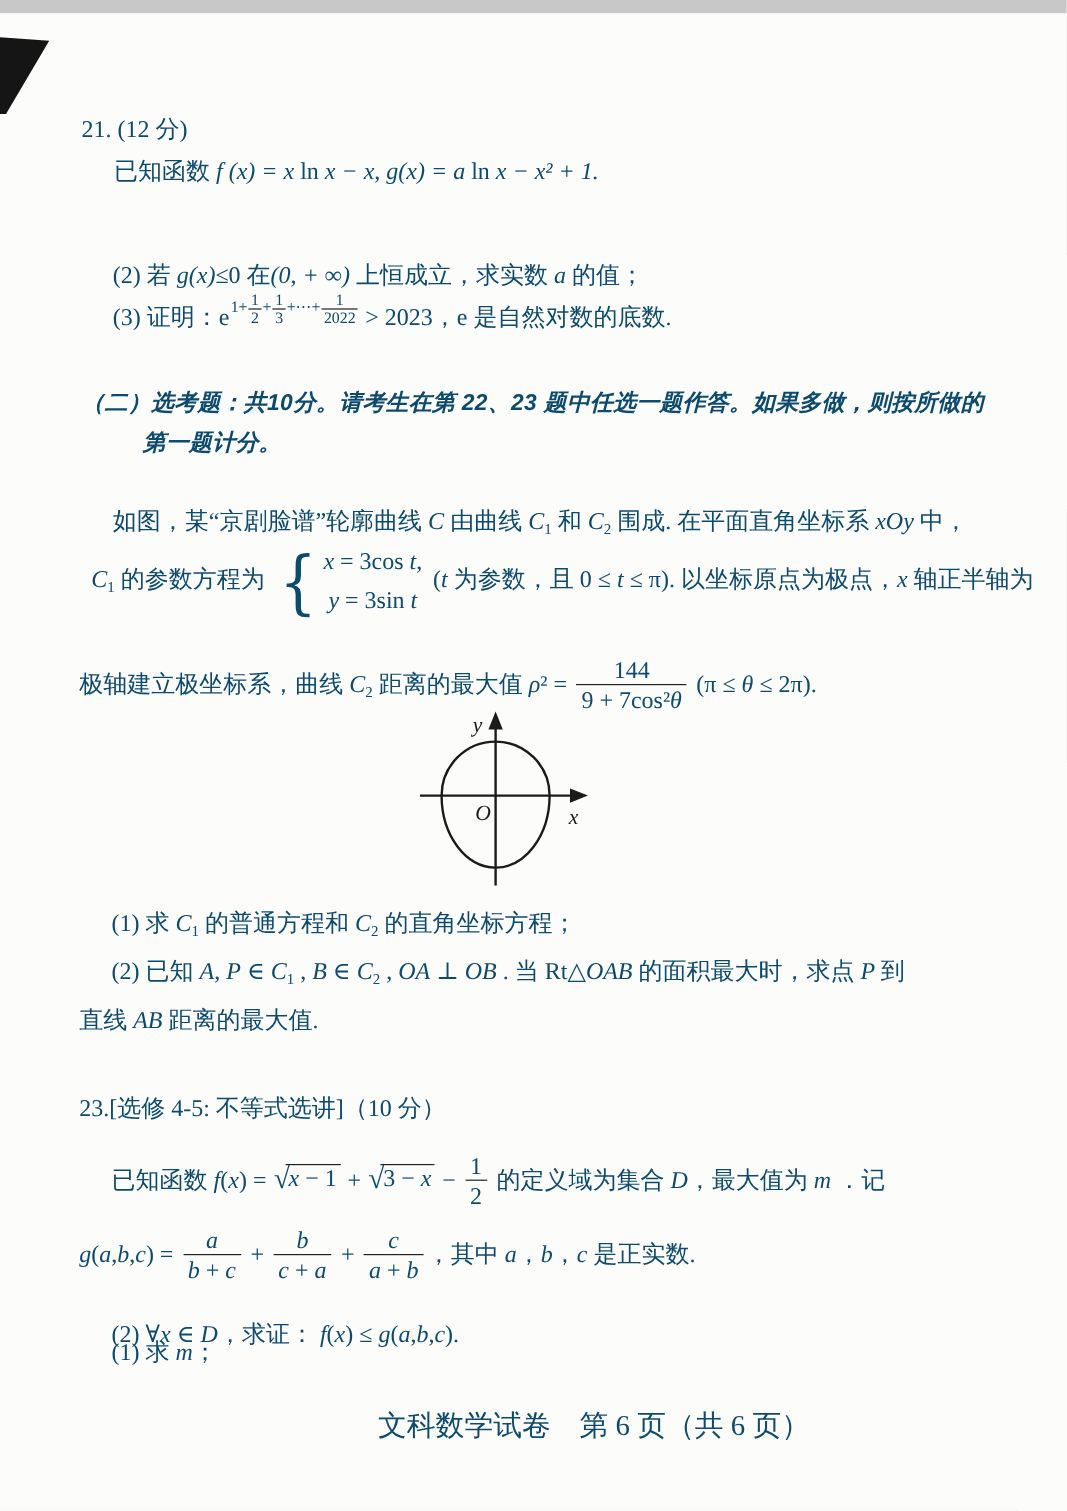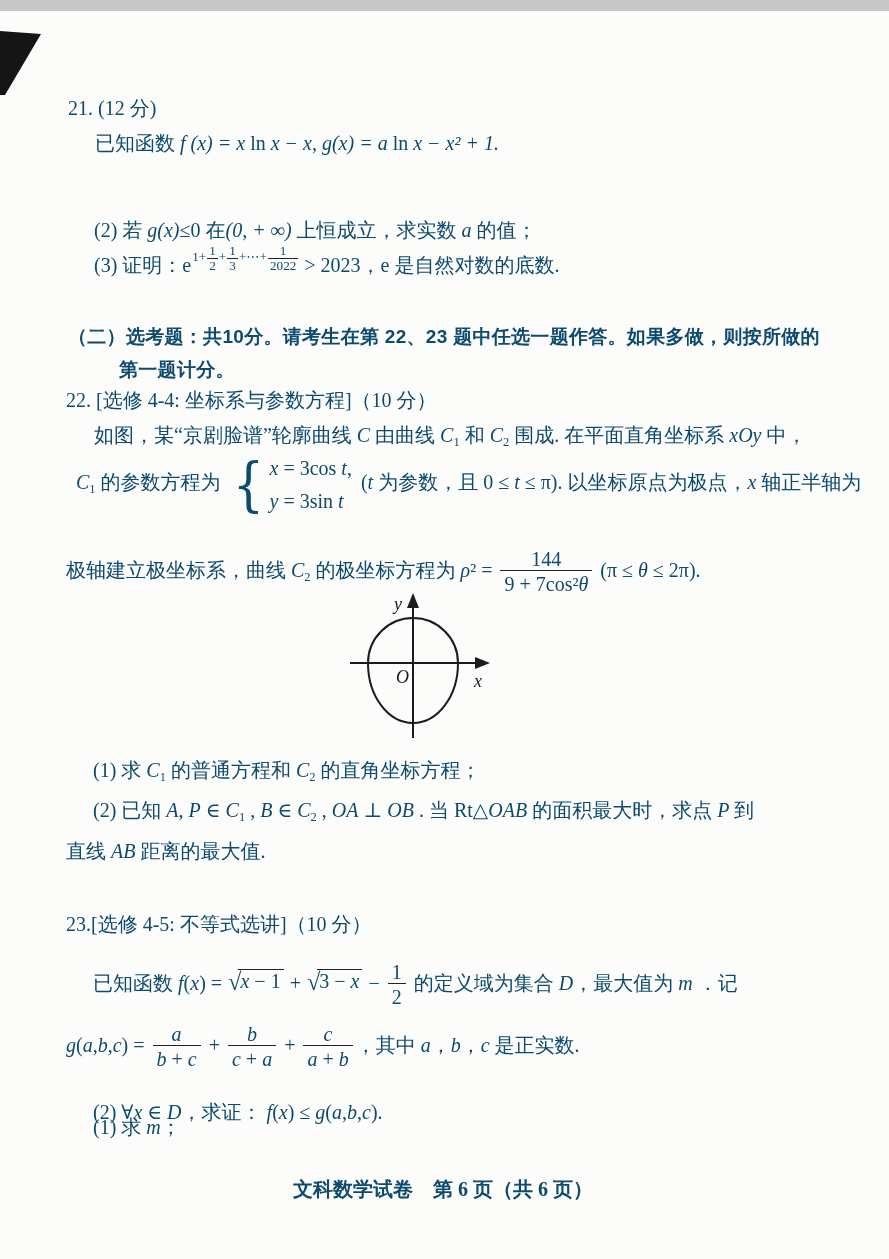--- a/index.html
+++ b/index.html
@@ -5,37 +5,37 @@
   html,body{margin:0;padding:0;background:#e8e8e8;}
   .page{position:relative;width:889px;height:1259px;background:#fcfcfb;overflow:hidden;
         font-family:"Liberation Serif","DejaVu Serif",serif;color:#0c4a6e;}
   .strip{position:absolute;top:0;left:0;width:100%;height:11px;}
   .corner{position:absolute;top:28px;left:0;}
   .ln{position:absolute;white-space:nowrap;font-size:20px;line-height:26px;}
   .sg{display:inline;}
   .sg.cn{font-family:"Liberation Serif","DejaVu Serif",serif;}
   .sg.rm{font-family:"Liberation Serif","DejaVu Serif",serif;}
   .sg.it{font-style:italic;font-family:"Liberation Serif","DejaVu Serif",serif;}
-  .sg.cnb{font-weight:700;font-family:"Liberation Sans","DejaVu Sans",sans-serif;letter-spacing:.3px;font-size:19px;}
+  .sg.cnb{font-weight:700;font-family:"Liberation Sans","DejaVu Sans",sans-serif;letter-spacing:.3px;font-size:19px;font-style:italic;}
   .sb{font-size:12.5px;vertical-align:-4px;font-style:normal;}
   .sp{display:inline-block;position:relative;top:-0.82em;font-size:0.66em;margin-left:1px;}
   .fr{display:inline-flex;flex-direction:column;align-items:center;vertical-align:middle;
       margin:16px 3px;text-align:center;}
   .fr .num,.fr .den{display:block;padding:0 4px;line-height:21px;}
   .fr .den{border-top:1.6px solid #222;padding-top:3px;}
   .sp .fr{margin:0 1px;}
   .sp .fr .num,.sp .fr .den{line-height:1.05;padding:0 2px;}
   .sqrt{display:inline-block;white-space:nowrap;margin:16px 1px;}
   .sqrt .rad{font-size:1.22em;line-height:1;}
   .sqrt .bar{display:inline-block;border-top:1.6px solid #222;padding:0 3px 0 2px;
              margin-left:-3px;line-height:1.1;vertical-align:2px;}
   .cases{display:inline-flex;align-items:center;vertical-align:middle;margin:0 4px;}
   .cases .brace{font-size:58px;line-height:1;display:inline-block;transform:scaleX(.85);
                 font-family:"DejaVu Serif",serif;font-weight:400;}
-  .cases .rows{display:inline-flex;flex-direction:column;gap:7px;margin-left:3px;text-align:left;}
+  .cases .rows{display:inline-flex;flex-direction:column;gap:7px;margin-left:3px;text-align:left;align-items:center;}
   .fig text{font-size:18px;font-style:italic;fill:#1b1b1b;font-family:"Liberation Serif",serif;}
 </style>
 </head>
 <body>
 
 <div class="page">
   <div class="strip" style="background:#c8c8c8;"></div>
   <svg class="corner" width="62" height="78">
     <polygon points="0,3 41,6 5,67 0,67" fill="#151515"></polygon>
   </svg>
@@ -50,30 +50,29 @@
           <span class="num"><span class="sg rm">1</span></span>
           <span class="den"><span class="sg rm">3</span></span>
         </span><span class="sg rm">+⋯+</span><span class="fr">
           <span class="num"><span class="sg rm">1</span></span>
           <span class="den"><span class="sg rm">2022</span></span>
         </span></span><span class="sg rm"> &gt; 2023</span><span class="sg cn">，</span><span class="sg rm">e </span><span class="sg cn">是自然对数的底数.</span></div>
 
   <div class="ln" style="left:68px;top:323px"><span class="sg cnb">（二）选考题：共10分。请考生在第 22、23 题中任选一题作答。如果多做，则按所做的</span></div>
   <div class="ln" style="left:119px;top:356px"><span class="sg cnb">第一题计分。</span></div>
 
-  <div class="ln" style="left:66px;top:387px"><span class="sg rm">22. </span><span class="sg cn">[选修 4-4: 坐标系与参数方程]（10 分）</span></div>
   <div class="ln" style="left:94px;top:422px"><span class="sg cn">如图，某“京剧脸谱”轮廓曲线 </span><span class="sg it">C </span><span class="sg cn">由曲线 </span><span class="sg it">C</span><span class="sb">1</span><span class="sg cn"> 和 </span><span class="sg it">C</span><span class="sb">2</span><span class="sg cn"> 围成. 在平面直角坐标系 </span><span class="sg it">xOy </span><span class="sg cn">中，</span></div>
   <div class="ln" style="left:76px;top:455px"><span class="sg it">C</span><span class="sb">1</span><span class="sg cn"> 的参数方程为 </span><span class="cases">
         <span class="brace">{</span>
         <span class="rows">
           <span class="row"><span class="sg it">x</span><span class="sg rm"> = 3cos </span><span class="sg it">t</span><span class="sg rm">,</span></span>
           <span class="row"><span class="sg it">y</span><span class="sg rm"> = 3sin </span><span class="sg it">t</span></span>
         </span>
       </span><span class="sg rm"> (</span><span class="sg it">t </span><span class="sg cn">为参数，且 </span><span class="sg rm">0 ≤ </span><span class="sg it">t</span><span class="sg rm"> ≤ π). </span><span class="sg cn">以坐标原点为极点，</span><span class="sg it">x </span><span class="sg cn">轴正半轴为</span></div>
-  <div class="ln" style="left:66px;top:533px"><span class="sg cn">极轴建立极坐标系，曲线 </span><span class="sg it">C</span><span class="sb">2</span><span class="sg cn"> 的极坐标方程为 </span><span class="sg it">ρ</span><span class="sg rm">² = </span><span class="fr">
+  <div class="ln" style="left:66px;top:533px"><span class="sg cn">极轴建立极坐标系，曲线 </span><span class="sg it">C</span><span class="sb">2</span><span class="sg cn"> 距离的最大值 </span><span class="sg it">ρ</span><span class="sg rm">² = </span><span class="fr">
         <span class="num"><span class="sg rm">144</span></span>
         <span class="den"><span class="sg rm">9 + 7cos²</span><span class="sg it">θ</span></span>
       </span><span class="sg rm">  (π ≤ </span><span class="sg it">θ</span><span class="sg rm"> ≤ 2π).</span></div>
 
   <svg class="fig" style="position:absolute;left:328px;top:588px" width="200" height="165">
 
     <line x1="85" y1="150" x2="85" y2="14" stroke="#1b1b1b" stroke-width="2"></line>
     <polygon points="79,20 85,5 91,20" fill="#1b1b1b"></polygon>
 
     <line x1="22" y1="75" x2="152" y2="75" stroke="#1b1b1b" stroke-width="2"></line>
@@ -100,14 +99,14 @@
       </span><span class="sg rm"> + </span><span class="fr">
         <span class="num"><span class="sg it">b</span></span>
         <span class="den"><span class="sg it">c</span><span class="sg rm"> + </span><span class="sg it">a</span></span>
       </span><span class="sg rm"> + </span><span class="fr">
         <span class="num"><span class="sg it">c</span></span>
         <span class="den"><span class="sg it">a</span><span class="sg rm"> + </span><span class="sg it">b</span></span>
       </span><span class="sg cn">，其中 </span><span class="sg it">a</span><span class="sg cn">，</span><span class="sg it">b</span><span class="sg cn">，</span><span class="sg it">c </span><span class="sg cn">是正实数.</span></div>
   <div class="ln" style="left:93px;top:1114px"><span class="sg rm">(1) </span><span class="sg cn">求 </span><span class="sg it">m</span><span class="sg cn">；</span></div>
   <div class="ln" style="left:93px;top:1099px"><span class="sg rm">(2) </span><span class="sg rm">∀</span><span class="sg it">x</span><span class="sg rm"> ∈ </span><span class="sg it">D</span><span class="sg cn">，求证： </span><span class="sg it">f</span><span class="sg rm">(</span><span class="sg it">x</span><span class="sg rm">) ≤ </span><span class="sg it">g</span><span class="sg rm">(</span><span class="sg it">a</span><span class="sg rm">,</span><span class="sg it">b</span><span class="sg rm">,</span><span class="sg it">c</span><span class="sg rm">).</span></div>
 
-  <div class="ln" style="left:293px;top:1176px;font-weight:700;font-size:20px">文科数学试卷　第 6 页（共 6 页）</div>
+  <div class="ln" style="left:315px;top:1176px;font-weight:400;font-size:24px">文科数学试卷　第 6 页（共 6 页）</div>
 </div>
 
 </body></html>

